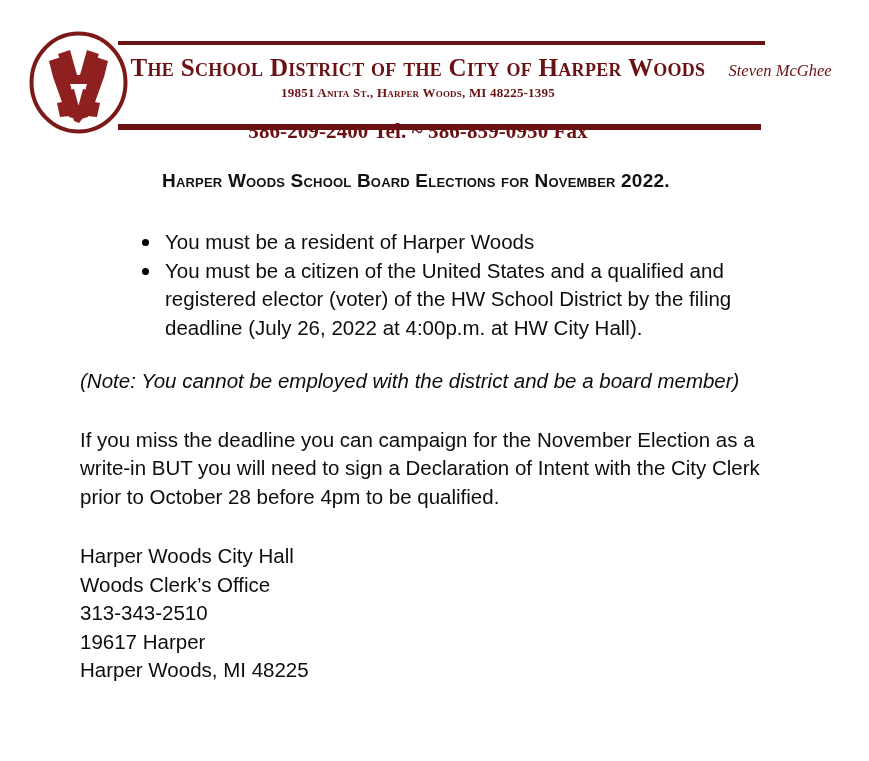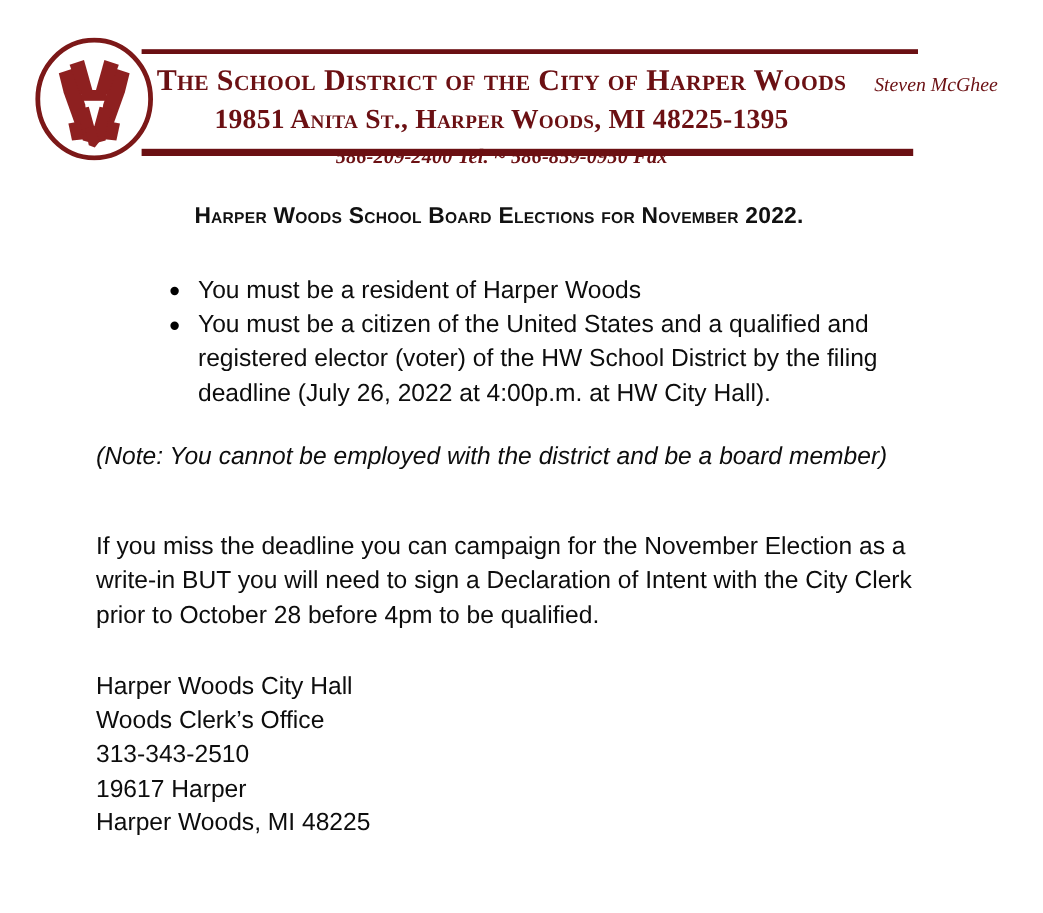--- a/index.html
+++ b/index.html
@@ -65,34 +65,33 @@
     font-weight: bold;
   }
   .head-line1 {
     font-size: 25px;
     font-variant: small-caps;
     letter-spacing: 0.3px;
     line-height: 1.28;
     white-space: nowrap;
   }
   .head-line2 {
-    font-size: 23px;
+    font-size: 13px;
     font-variant: small-caps;
     letter-spacing: 0.2px;
     line-height: 1.3;
     margin-top: 1px;
     white-space: nowrap;
   }
   .head-line3 {
-    font-size: 17px;
+    font-size: 21px;
     letter-spacing: 0.1px;
     line-height: 1.3;
-    margin-top: 5px;
-    white-space: nowrap;
-    font-style: italic;
+    margin-top: 16px;
+    white-space: nowrap;
   }
 
   .super-block {
     position: absolute;
     left: 700px;
     top: 60px;
     width: 160px;
     text-align: center;
     color: #6B1013;
     font-family: "Liberation Serif", serif;
@@ -125,21 +124,21 @@
   }
 
   .para { margin: 0; }
   .para.intro { width: 665px; }
   .para.note {
     font-style: italic;
     margin-top: 25px;
     white-space: nowrap;
   }
   .para.writein {
-    margin-top: 46px;
+    margin-top: 30px;
     width: 712px;
   }
 
   .bullets {
     list-style: none;
     margin: 4px 0 0 0;
     padding: 0;
   }
   .bullets li {
     position: relative;

